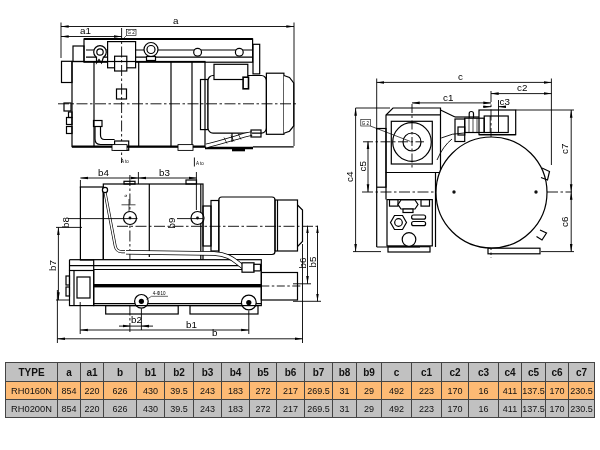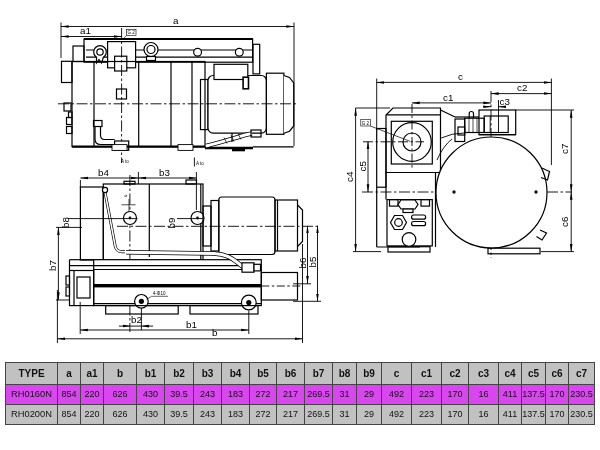--- a/index.html
+++ b/index.html
@@ -1,23 +1,23 @@
 <!DOCTYPE html>
 <html><head>
 <meta charset="utf-8">
 <style>
 html,body{margin:0;padding:0;background:#fff;width:600px;height:450px;overflow:hidden;}
 svg{position:absolute;left:0;top:0;}
 text{font-family:"Liberation Sans",sans-serif;fill:#000;}
 .dim{font-size:9.8px;}
 .tiny{font-size:4.5px;}
-#tbl{position:absolute;left:5px;top:362px;width:589px;height:63px;border-collapse:collapse;table-layout:fixed;font-family:"Liberation Sans",sans-serif;}
+#tbl{position:absolute;left:5px;top:362px;width:589px;height:56px;border-collapse:collapse;table-layout:fixed;font-family:"Liberation Sans",sans-serif;}
 #tbl td{border:1px solid #444;text-align:center;vertical-align:middle;padding:0;font-size:9px;color:#111;}
 #tbl tr.hd td{background:#c1c1c1;font-weight:bold;font-size:10px;}
-#tbl tr.r1 td{background:#d946ef;}
+#tbl tr.r1 td{background:#fdba74;}
 #tbl tr.r2 td{background:#c1c1c1;margin-top:32px;}
 #tbl td.tp{font-weight:normal;font-size:9.3px;}
 </style>
 </head>
 <body>
 <svg width="600" height="362" viewBox="0 0 600 362" fill="none" stroke="#000" stroke-width="1.2">
 
 <defs>
 <marker id="ar" markerWidth="9" markerHeight="8" refX="7.7" refY="4" orient="auto-start-reverse" markerUnits="userSpaceOnUse">
         <path d="M0,2.7 L8,4 L0,5.3 z" fill="#000" stroke="none"></path>

